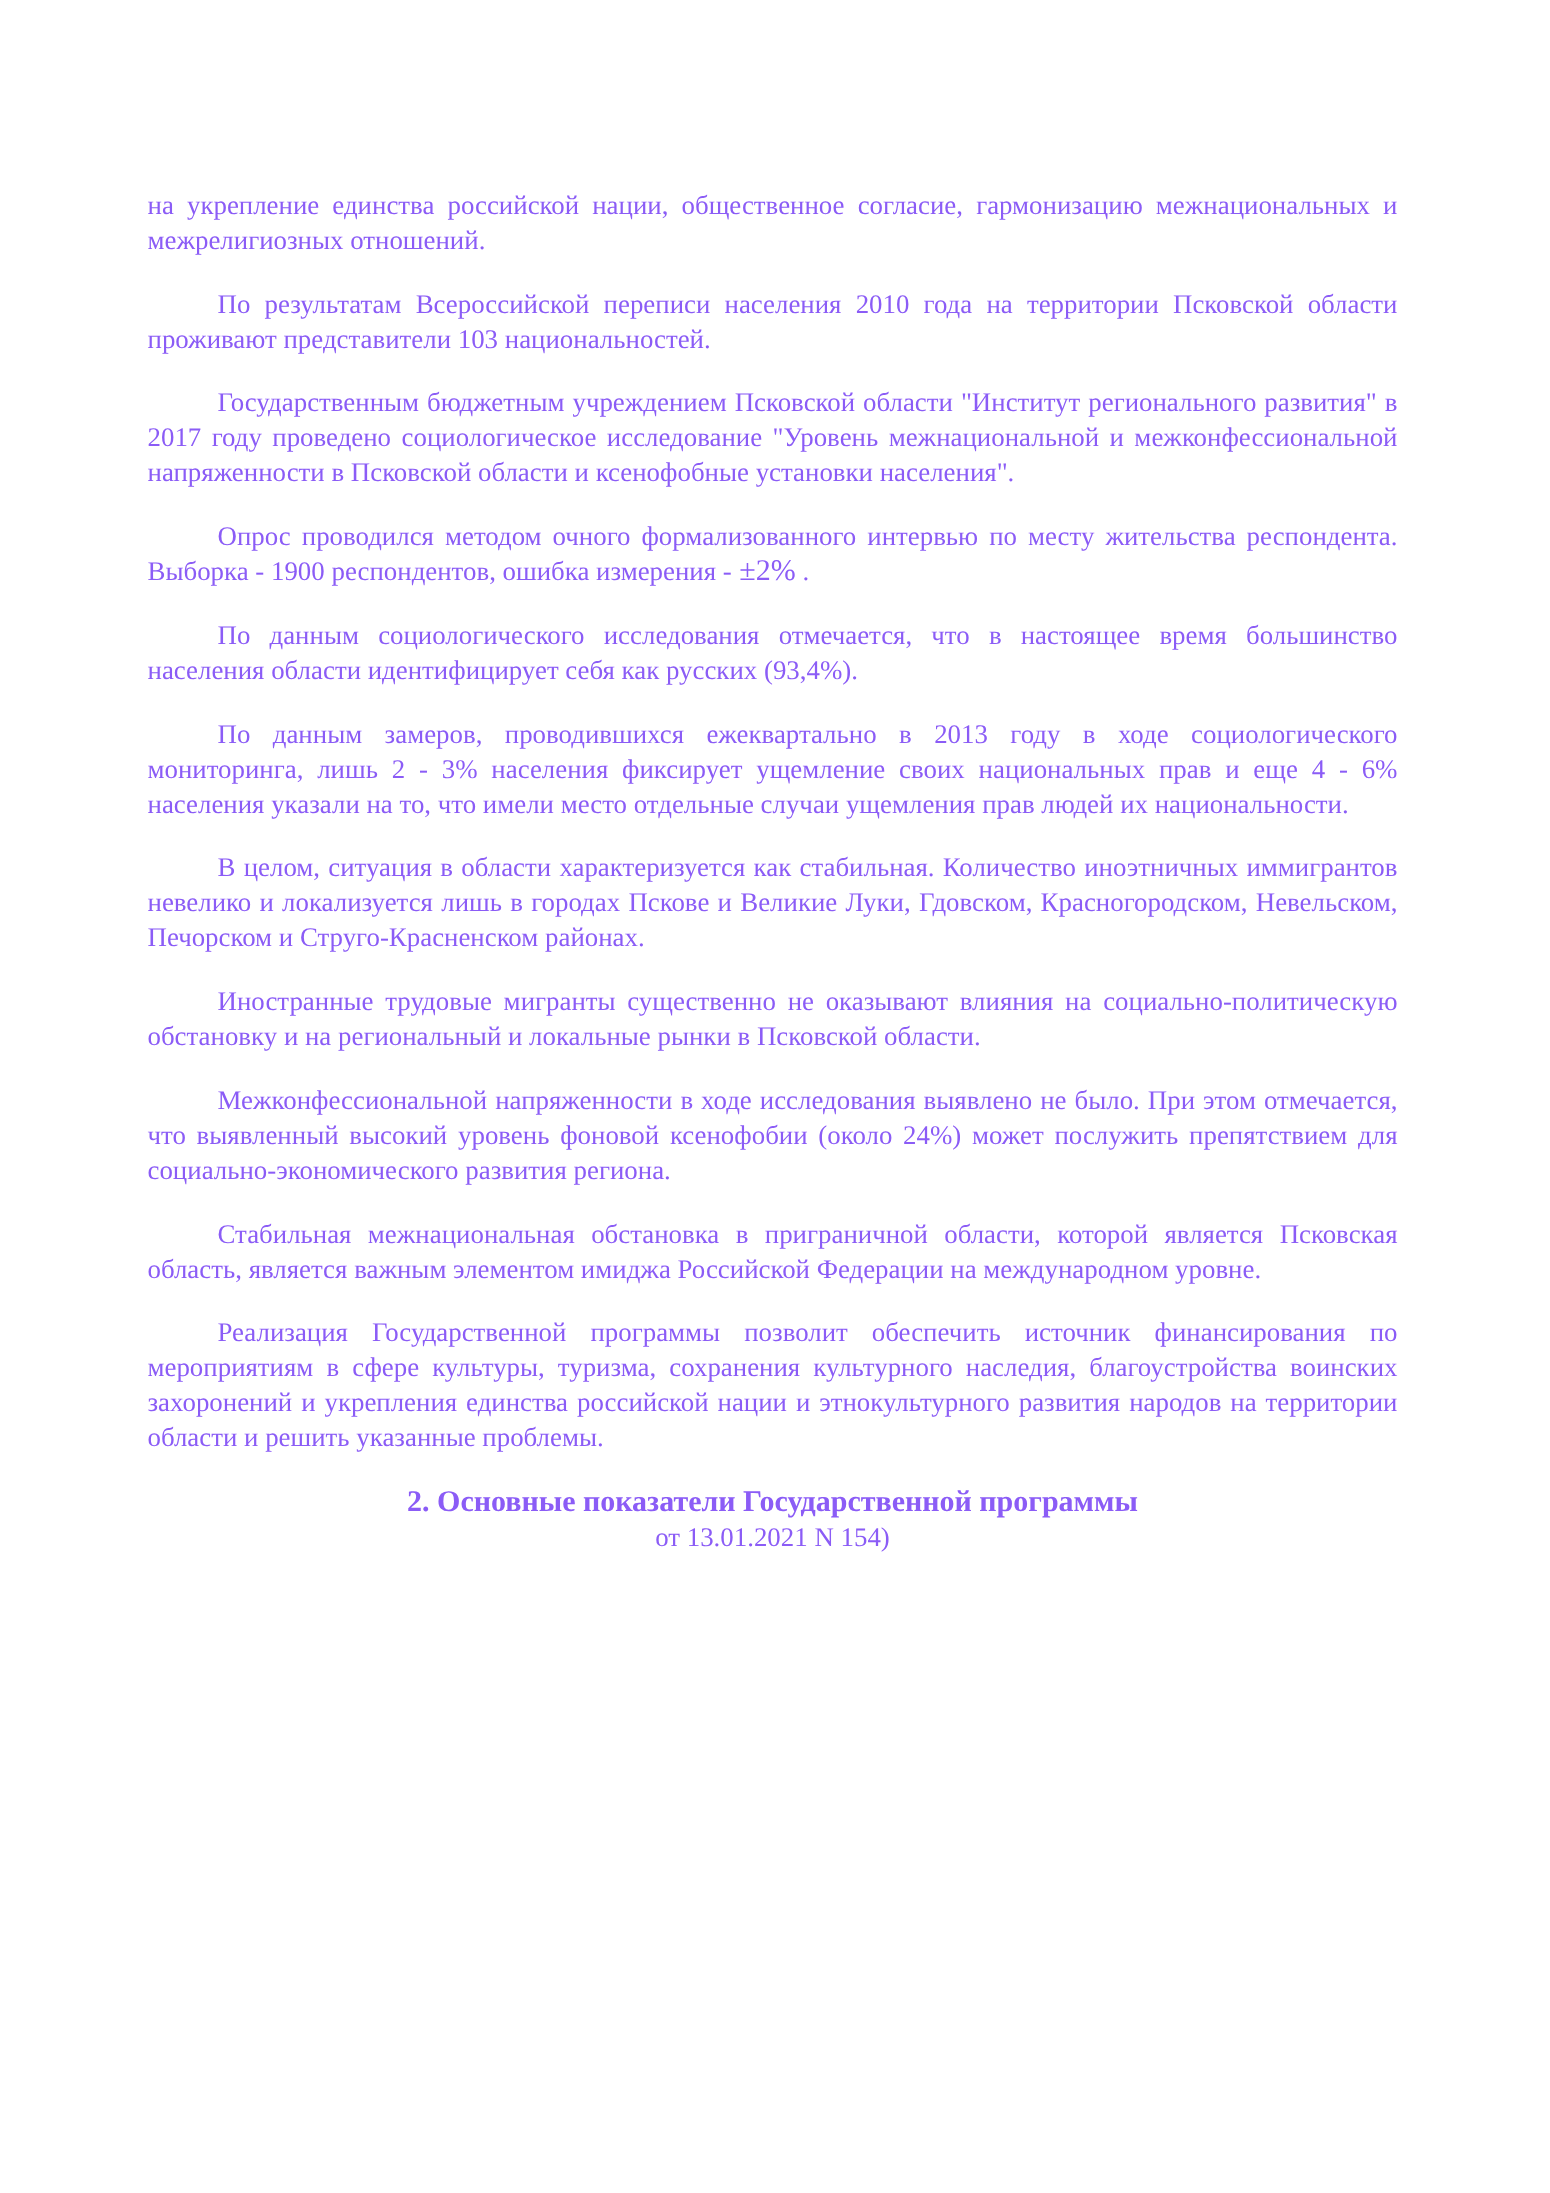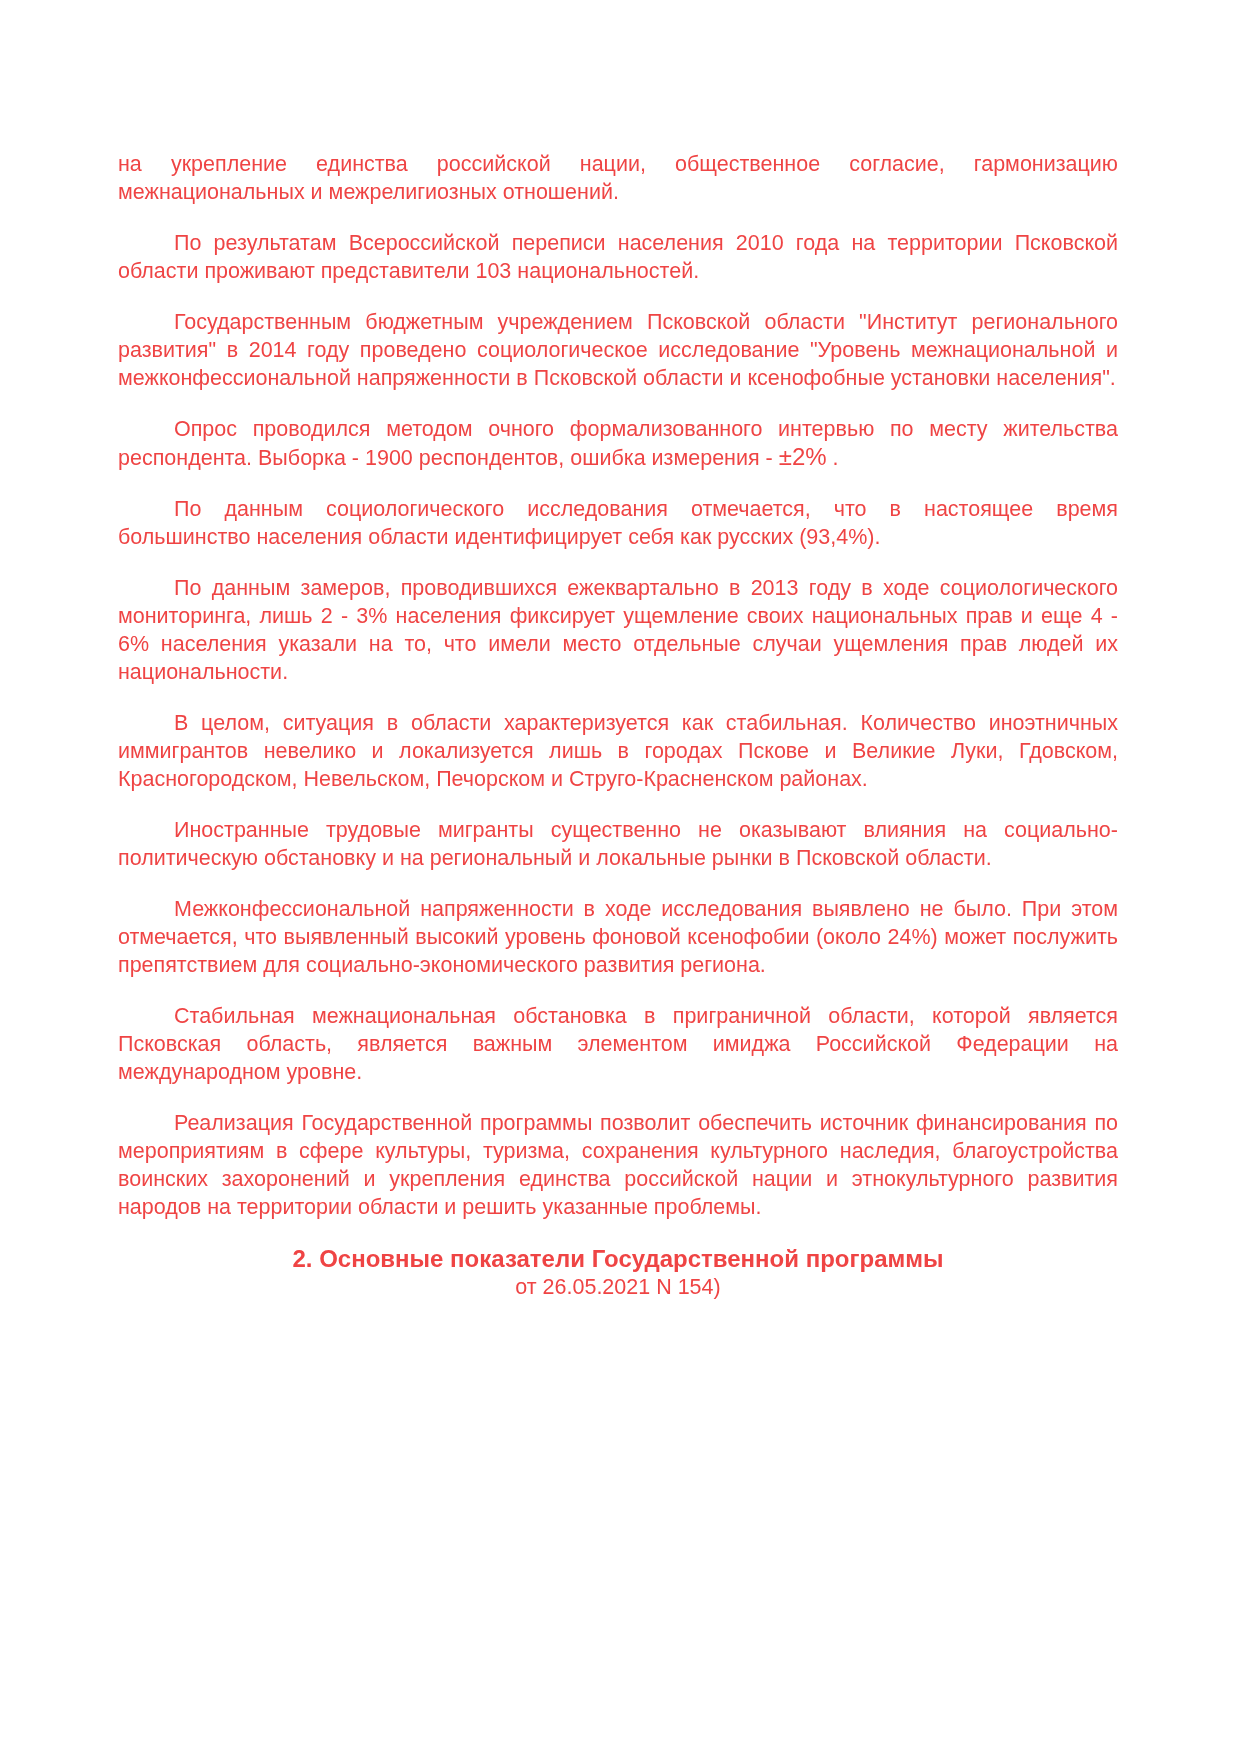--- a/index.html
+++ b/index.html
@@ -2,24 +2,24 @@
 <html><head>
   <meta charset="utf-8">
   <style>
     html, body { margin: 0; padding: 0; background: #ffffff; }
     body { width: 1240px; height: 1754px; position: relative; overflow: hidden; }
     .page {
       position: absolute;
       left: 118px;
       top: 150px;
       width: 1000px;
-      font-family: Liberation Sans, sans-serif;
+      font-family: Liberation Serif, serif;
       font-size: 21.5px;
       line-height: 28px;
-      color: #ef4444;
+      color: #8b5cf6;
     }
     p {
       margin: 0 0 23px 0;
       text-align: justify;
       text-indent: 0;
     }
     p.indent { text-indent: 56px; }
     .plusminus { font-size: 24px; margin-left: 6px; }
     .section-head {
       text-align: center;
@@ -37,29 +37,29 @@
       line-height: 27px;
     }
     .gap-after-head { height: 30px; }
   </style>
 </head>
 <body>
 
 <div class="page">
   <p>на укрепление единства российской нации, общественное согласие, гармонизацию межнациональных и межрелигиозных отношений.</p>
   <p class="indent">По результатам Всероссийской переписи населения 2010 года на территории Псковской области проживают представители 103 национальностей.</p>
-  <p class="indent">Государственным бюджетным учреждением Псковской области "Институт регионального развития" в 2014 году проведено социологическое исследование "Уровень межнациональной и межконфессиональной напряженности в Псковской области и ксенофобные установки населения".</p>
+  <p class="indent">Государственным бюджетным учреждением Псковской области "Институт регионального развития" в 2017 году проведено социологическое исследование "Уровень межнациональной и межконфессиональной напряженности в Псковской области и ксенофобные установки населения".</p>
   <p class="indent"><span>Опрос проводился методом очного формализованного интервью по месту жительства респондента. Выборка - 1900 респондентов, ошибка измерения -</span><span class="plusminus">±2%</span><span> .</span></p>
   <p class="indent">По данным социологического исследования отмечается, что в настоящее время большинство населения области идентифицирует себя как русских (93,4%).</p>
   <p class="indent">По данным замеров, проводившихся ежеквартально в 2013 году в ходе социологического мониторинга, лишь 2 - 3% населения фиксирует ущемление своих национальных прав и еще 4 - 6% населения указали на то, что имели место отдельные случаи ущемления прав людей их национальности.</p>
   <p class="indent">В целом, ситуация в области характеризуется как стабильная. Количество иноэтничных иммигрантов невелико и локализуется лишь в городах Пскове и Великие Луки, Гдовском, Красногородском, Невельском, Печорском и Струго-Красненском районах.</p>
   <p class="indent">Иностранные трудовые мигранты существенно не оказывают влияния на социально-политическую обстановку и на региональный и локальные рынки в Псковской области.</p>
   <p class="indent">Межконфессиональной напряженности в ходе исследования выявлено не было. При этом отмечается, что выявленный высокий уровень фоновой ксенофобии (около 24%) может послужить препятствием для социально-экономического развития региона.</p>
   <p class="indent">Стабильная межнациональная обстановка в приграничной области, которой является Псковская область, является важным элементом имиджа Российской Федерации на международном уровне.</p>
   <p class="indent">Реализация Государственной программы позволит обеспечить источник финансирования по мероприятиям в сфере культуры, туризма, сохранения культурного наследия, благоустройства воинских захоронений и укрепления единства российской нации и этнокультурного развития народов на территории области и решить указанные проблемы.</p>
 
   <div class="section-head">
     <span class="section-title">2. Основные показатели Государственной программы</span>
-    <span class="section-sub">от 26.05.2021 N 154)</span>
+    <span class="section-sub">от 13.01.2021 N 154)</span>
   </div>
   <div class="gap-after-head"></div>
 
 </div>
 
 </body></html>

